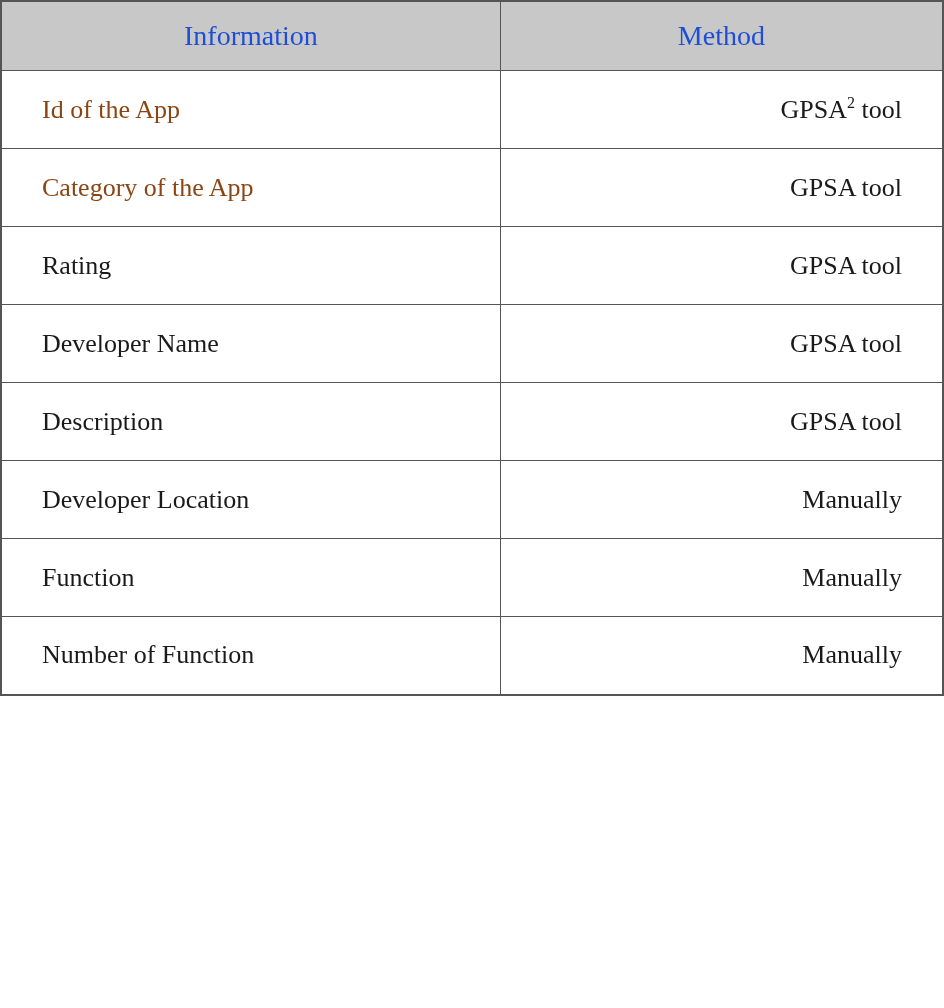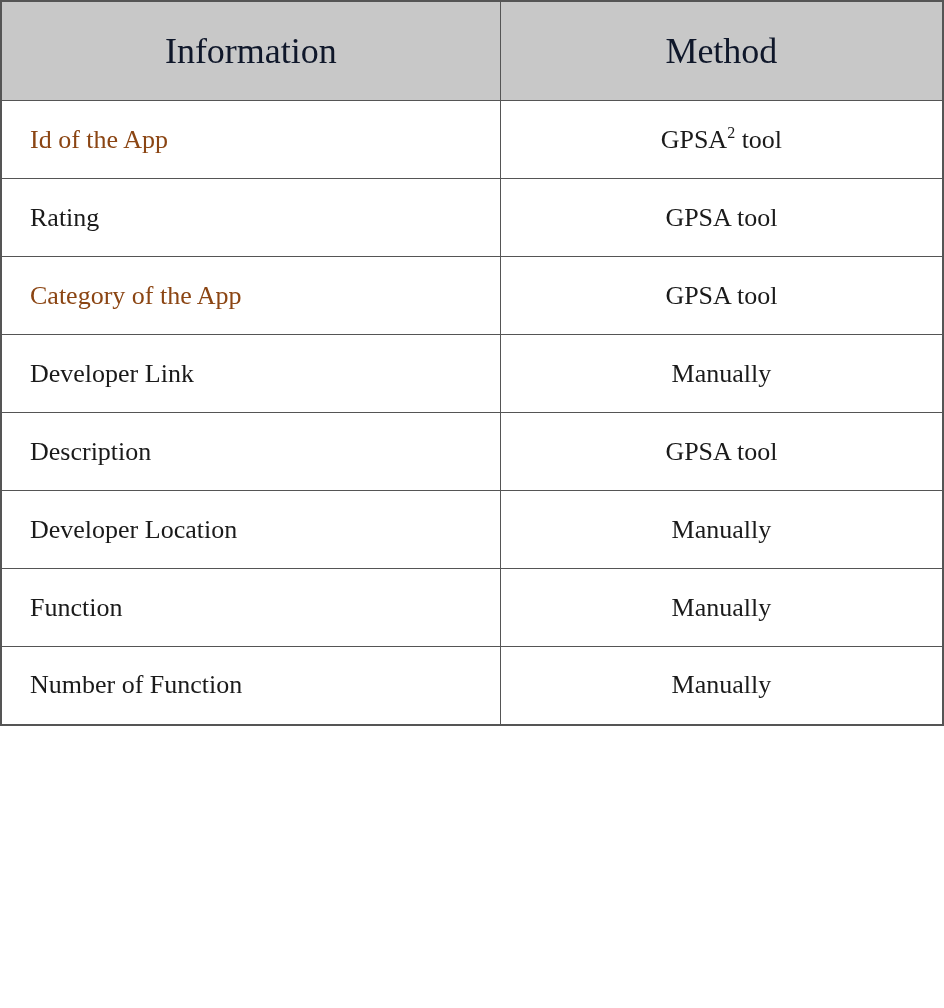--- a/index.html
+++ b/index.html
@@ -24,42 +24,42 @@
 
     table {
       width: 100%;
       border-collapse: collapse;
       border: 2px solid #555;
     }
 
     thead tr th {
       background-color: #c8c8c8;
       border: 1.5px solid #555;
-      padding: 28px 20px;
-      font-size: 36px;
+      padding: 18px 20px;
+      font-size: 28px;
       font-weight: normal;
       text-align: center;
-      color: #0f172a;
+      color: #1d4ed8;
     }
 
     tbody tr td {
       border: 1.5px solid #555;
-      padding: 18px 28px;
+      padding: 18px 40px;
       font-size: 26px;
       color: #1a1a1a;
       height: 78px;
     }
 
     tbody tr td:first-child {
       text-align: left;
       width: 53%;
     }
 
     tbody tr td:last-child {
-      text-align: center;
+      text-align: right;
       width: 47%;
     }
 
     .info-cell {
       color: #8B4513;
     }
 
     sup {
       font-size: 16px;
       vertical-align: super;
@@ -75,30 +75,30 @@
         <th>Information</th>
         <th>Method</th>
       </tr>
     </thead>
     <tbody id="table-body">
     <tr>
           <td class="info-cell">Id of the App</td>
           <td>GPSA<sup>2</sup> tool</td>
         </tr>
         <tr>
+          <td class="info-cell">Category of the App</td>
+          <td>GPSA  tool</td>
+        </tr>
+        <tr>
           <td>Rating</td>
           <td>GPSA  tool</td>
         </tr>
         <tr>
-          <td class="info-cell">Category of the App</td>
+          <td>Developer Name</td>
           <td>GPSA  tool</td>
-        </tr>
-        <tr>
-          <td>Developer Link</td>
-          <td>Manually</td>
         </tr>
         <tr>
           <td>Description</td>
           <td>GPSA  tool</td>
         </tr>
         <tr>
           <td>Developer Location</td>
           <td>Manually</td>
         </tr>
         <tr>

